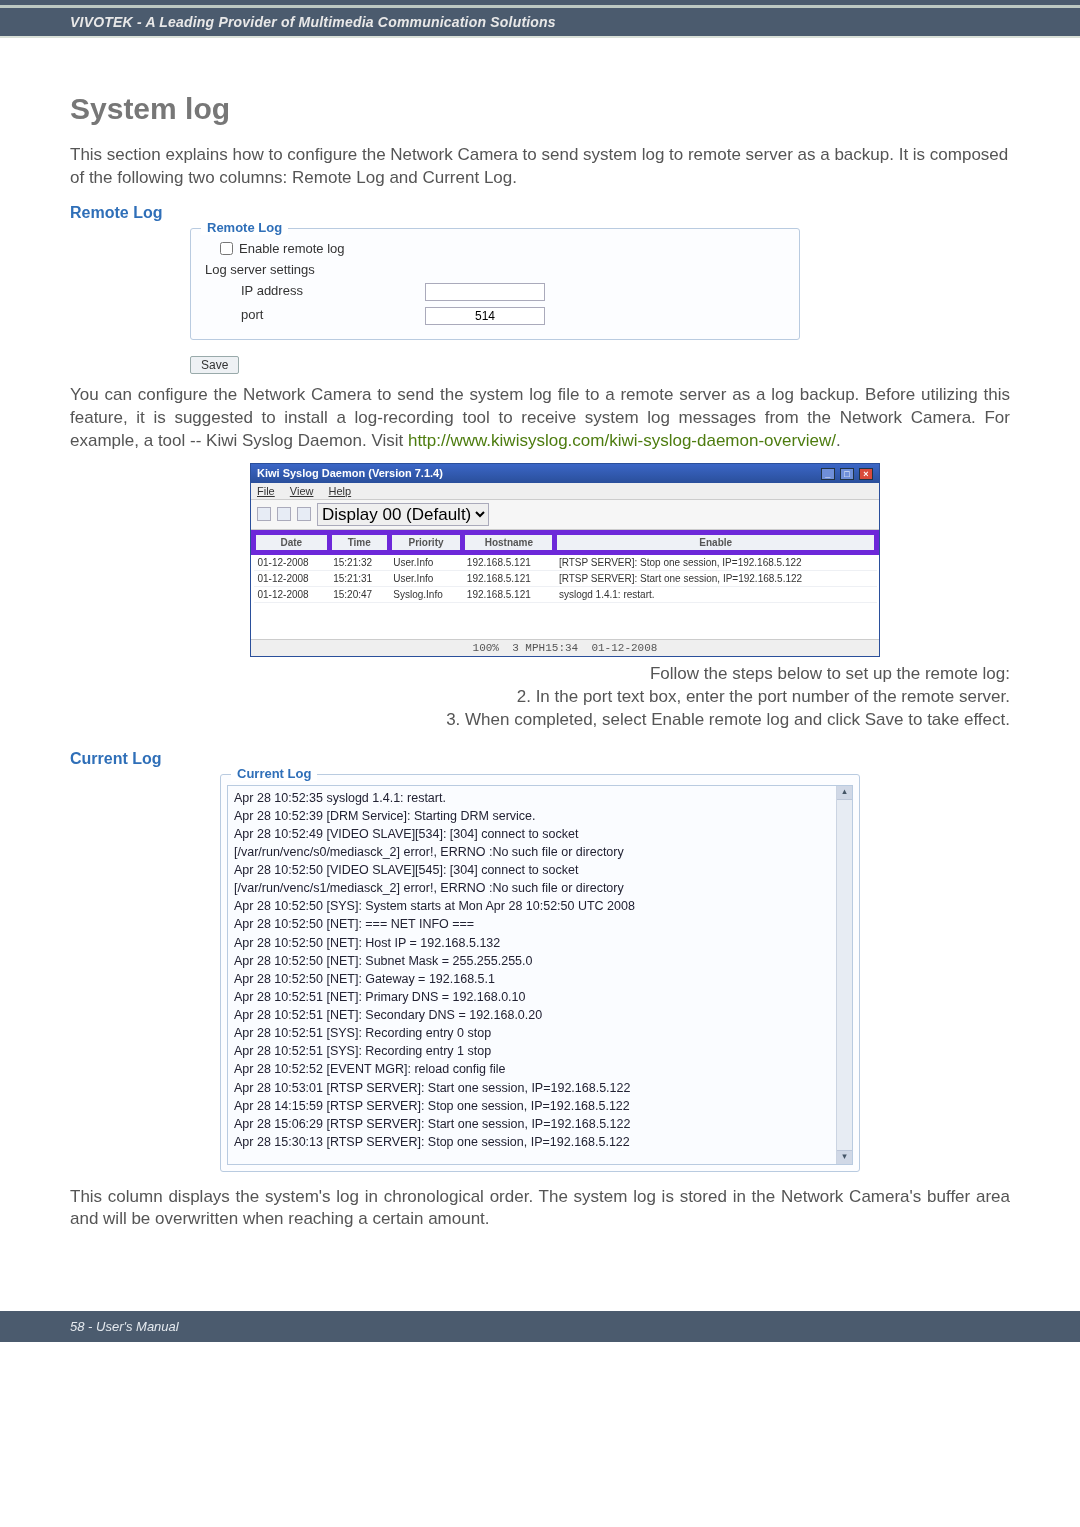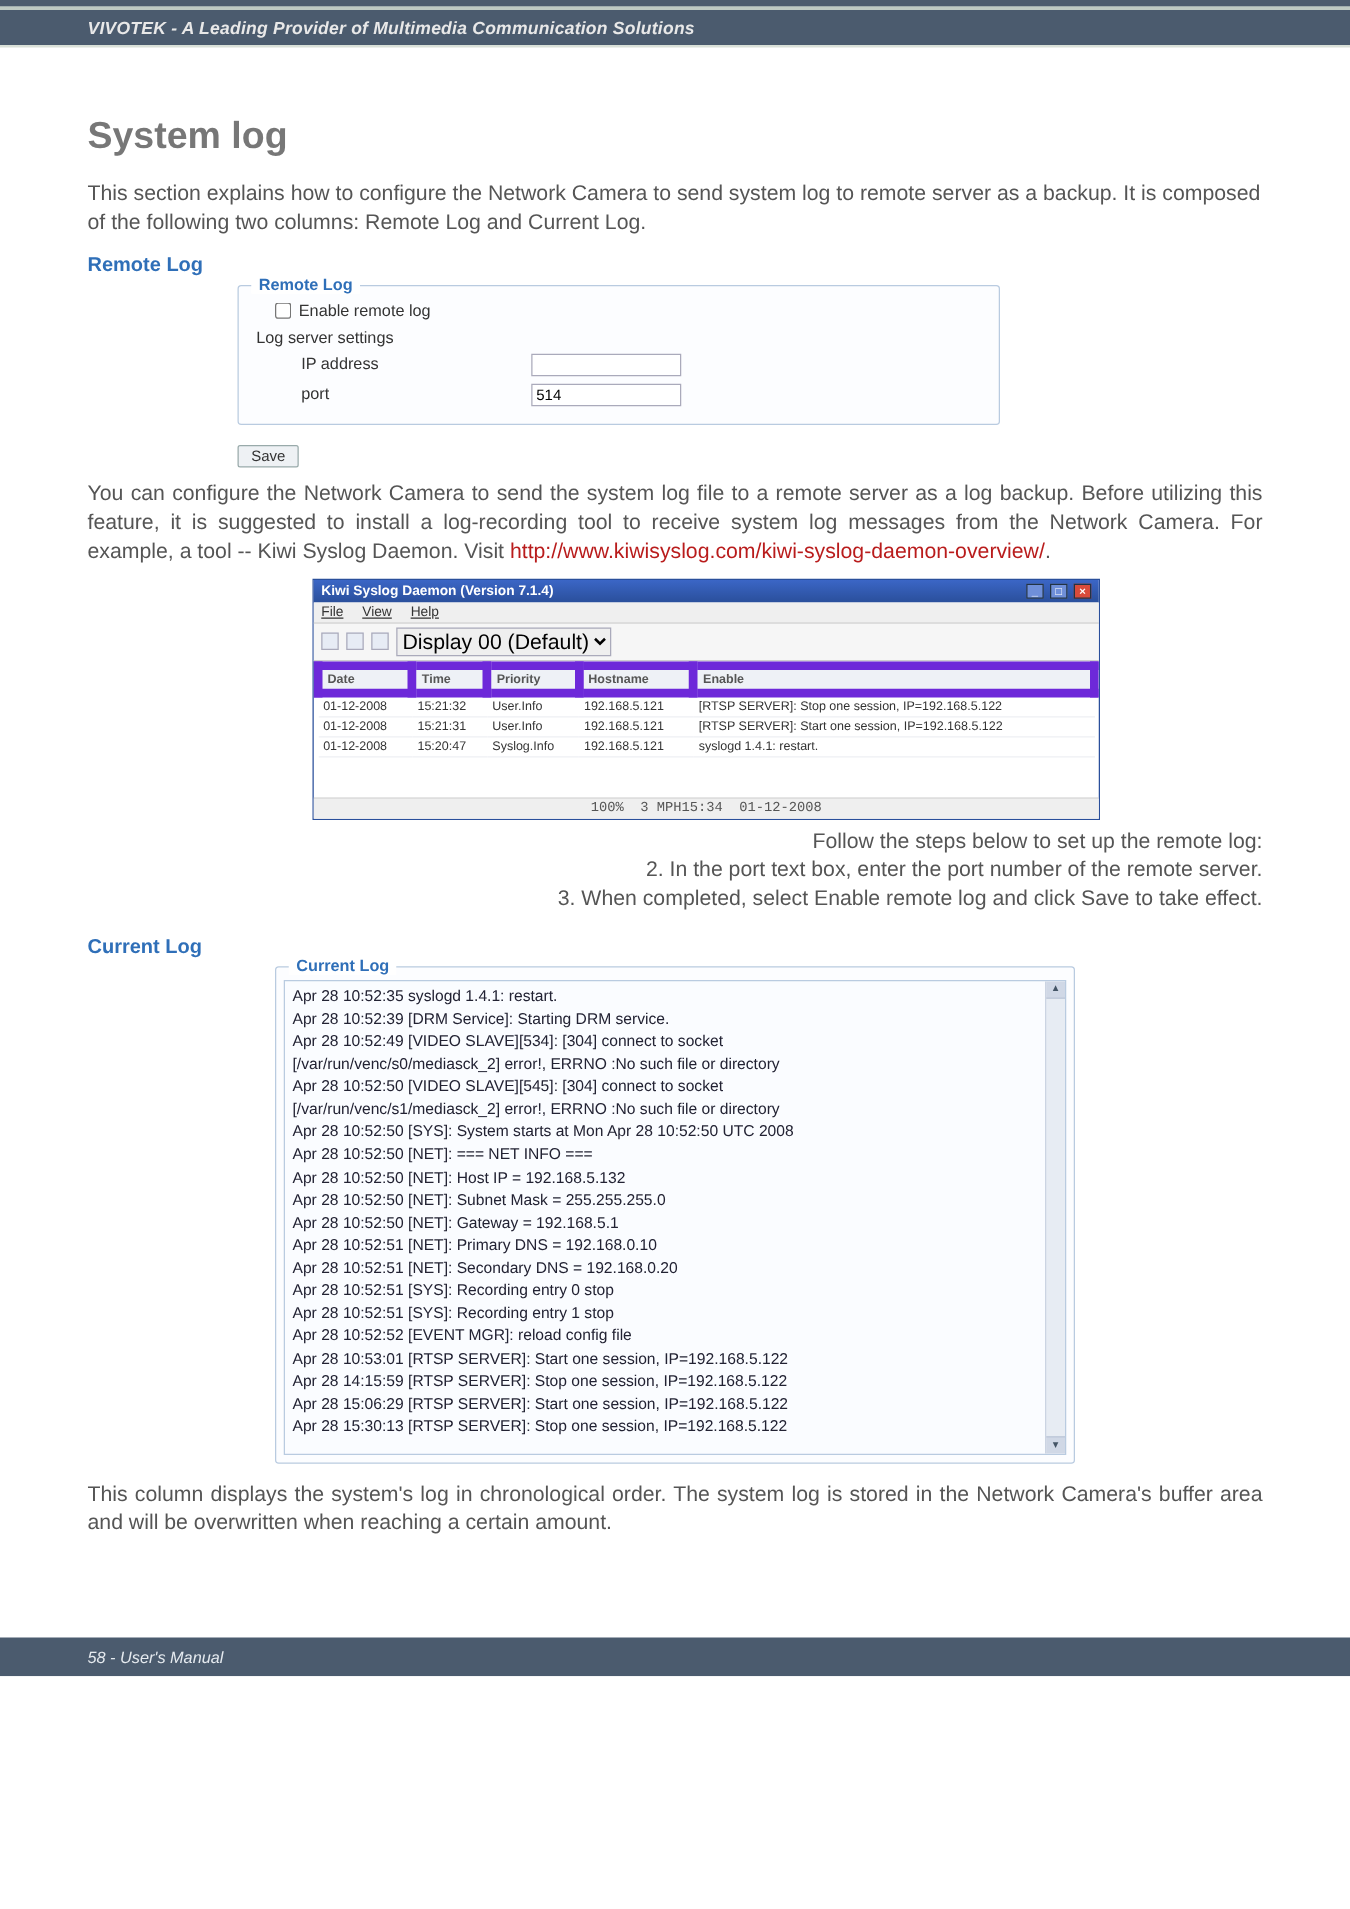--- a/index.html
+++ b/index.html
@@ -39,21 +39,21 @@
     font-size: 17px;
     line-height: 1.35;
     margin-bottom: 10px;
   }
   .subhead {
     color: #2f6fb8;
     font-weight: bold;
     font-size: 16px;
     margin: 14px 0 4px 0;
   }
-  a.link { color: #b91c1c; text-decoration: none; }
+  a.link { color: #4d7c0f; text-decoration: none; }
   
   .panel-wrap-1 { margin: 6px 0 10px 120px; width: 610px; }
   .fieldset {
     border: 1px solid #b9cbe0;
     border-radius: 3px;
     padding: 12px 14px 14px 14px;
     position: relative;
     background: #fcfdff;
   }
   .fieldset .legend {
@@ -68,21 +68,21 @@
   .remote-grid {
     display: grid;
     grid-template-columns: 220px 180px;
     row-gap: 6px;
     font-size: 13px;
     color: #333;
   }
   .remote-grid label { display:flex; align-items:center; gap:6px;margin-left:15px;}
   .remote-grid .indent { padding-left: 36px; }
   .remote-grid input[type=text]{
-    border:1px solid #aab; font-size:12px; padding:1px 3px; width:120px; background:#fff;
+    border:1px solid #aab; font-size:12px; padding:1px 3px; width:120px; background:#fff;text-align:center;
   }
   .save-btn {
     margin-top:6px; margin-left:120px;
     border:1px solid #9aa; background:#eef1f4;
     font-size:12px; padding:1px 10px; border-radius:2px; color:#333;
     cursor:pointer;
   }
   .justify { text-align: justify; }
   
   .kiwi-wrap { margin: 8px 0 6px 180px; width: 630px; }
@@ -101,21 +101,21 @@
     display:inline-block; width:14px; height:12px; margin-left:2px;
     background:#6f8fd9; border:1px solid #234; font-size:9px; text-align:center; line-height:10px;
   }
   .kiwi-title .winbtns .close{ background:#d94b3b;}
   .kiwi-menu { background:#efefef; padding:2px 6px; color:#333; border-bottom:1px solid #ccc;}
   .kiwi-menu span{ margin-right:12px; text-decoration:underline;}
   .kiwi-tool { background:#f6f6f6; padding:3px 6px; border-bottom:1px solid #ccc; display:flex; gap:6px; align-items:center;}
   .kiwi-tool .ico{ width:14px;height:14px;border:1px solid #aab;background:#e7ecf5;}
   .kiwi-tool select{ font-size:17px; border:1px solid #aab;}
   .kiwi-table { width:100%; border-collapse:collapse; font-size:10px;}
-  .kiwi-table th{ background:#eef1f6; border:7px solid #6d28d9; padding:2px 4px; text-align:left; font-weight:bold;}
+  .kiwi-table th{ background:#eef1f6; border:5px solid #6d28d9; padding:2px 4px; text-align:center; font-weight:bold;}
   .kiwi-table td{ border-bottom:1px solid #eef0f4; padding:2px 4px; color:#333;}
   .kiwi-body{ height:110px; overflow:hidden; border-bottom:1px solid #ccc;}
   .kiwi-status{ background:#efefef; padding:2px 6px; display:flex; justify-content:center;font-family:Liberation Mono, monospace;}
   
   .steps { font-size:17px; color:#555; line-height:1.35; margin-top:4px;text-align:right;}
   
   .panel-wrap-2 { margin: 6px 0 14px 150px; width: 640px; }
   .curlog-box {
     border:1px solid #b9cbe0; background:#fafcff; font-size:12.5px; color:#223;
     height: 380px; overflow:hidden; position:relative;

